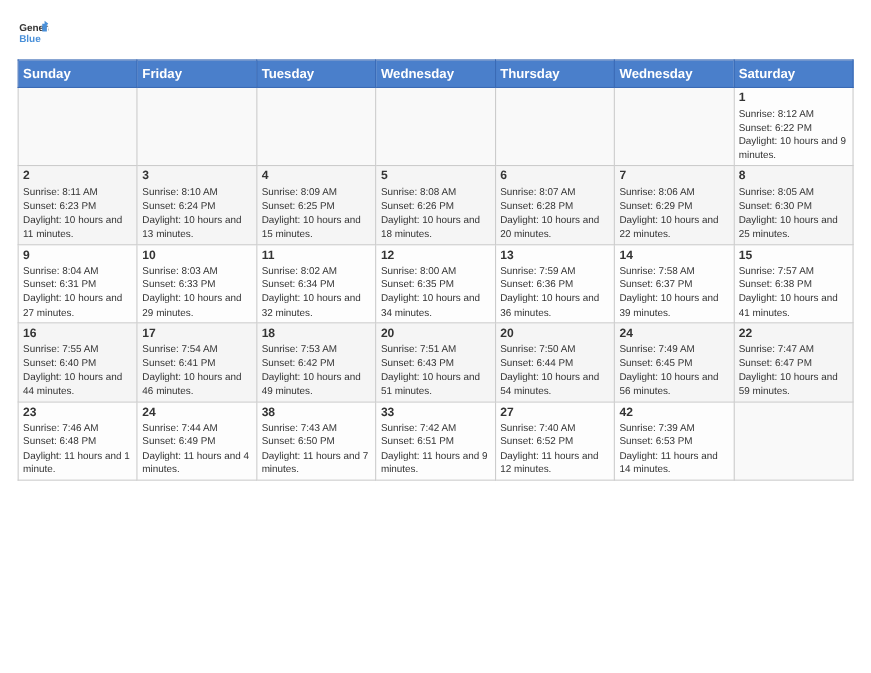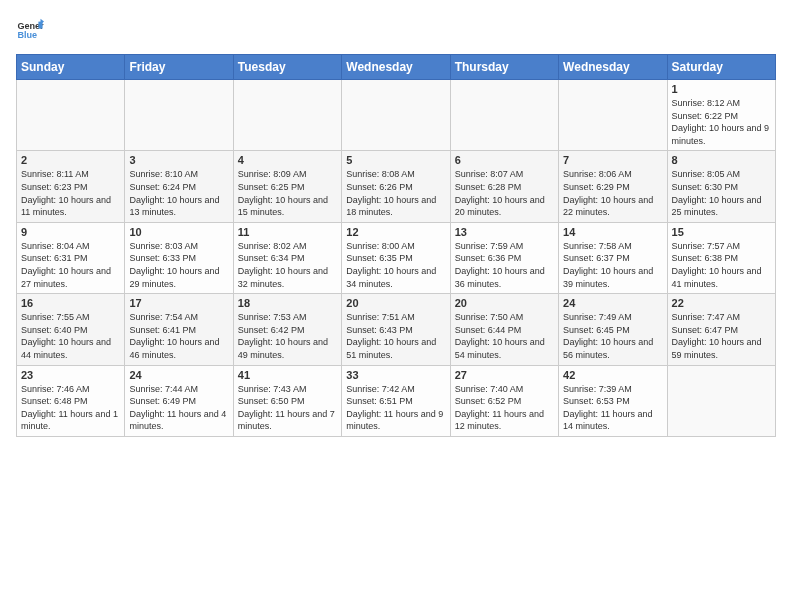--- a/index.html
+++ b/index.html
@@ -292,21 +292,21 @@
 and 1 minute.</div>
         </td>
         <td>
           <span class="day-number">24</span>
           <div class="day-info">Sunrise: 7:44 AM
 Sunset: 6:49 PM
 Daylight: 11 hours
 and 4 minutes.</div>
         </td>
         <td>
-          <span class="day-number">41</span>
+          <span class="day-number">38</span>
           <div class="day-info">Sunrise: 7:43 AM
 Sunset: 6:50 PM
 Daylight: 11 hours
 and 7 minutes.</div>
         </td>
         <td>
           <span class="day-number">33</span>
           <div class="day-info">Sunrise: 7:42 AM
 Sunset: 6:51 PM
 Daylight: 11 hours

